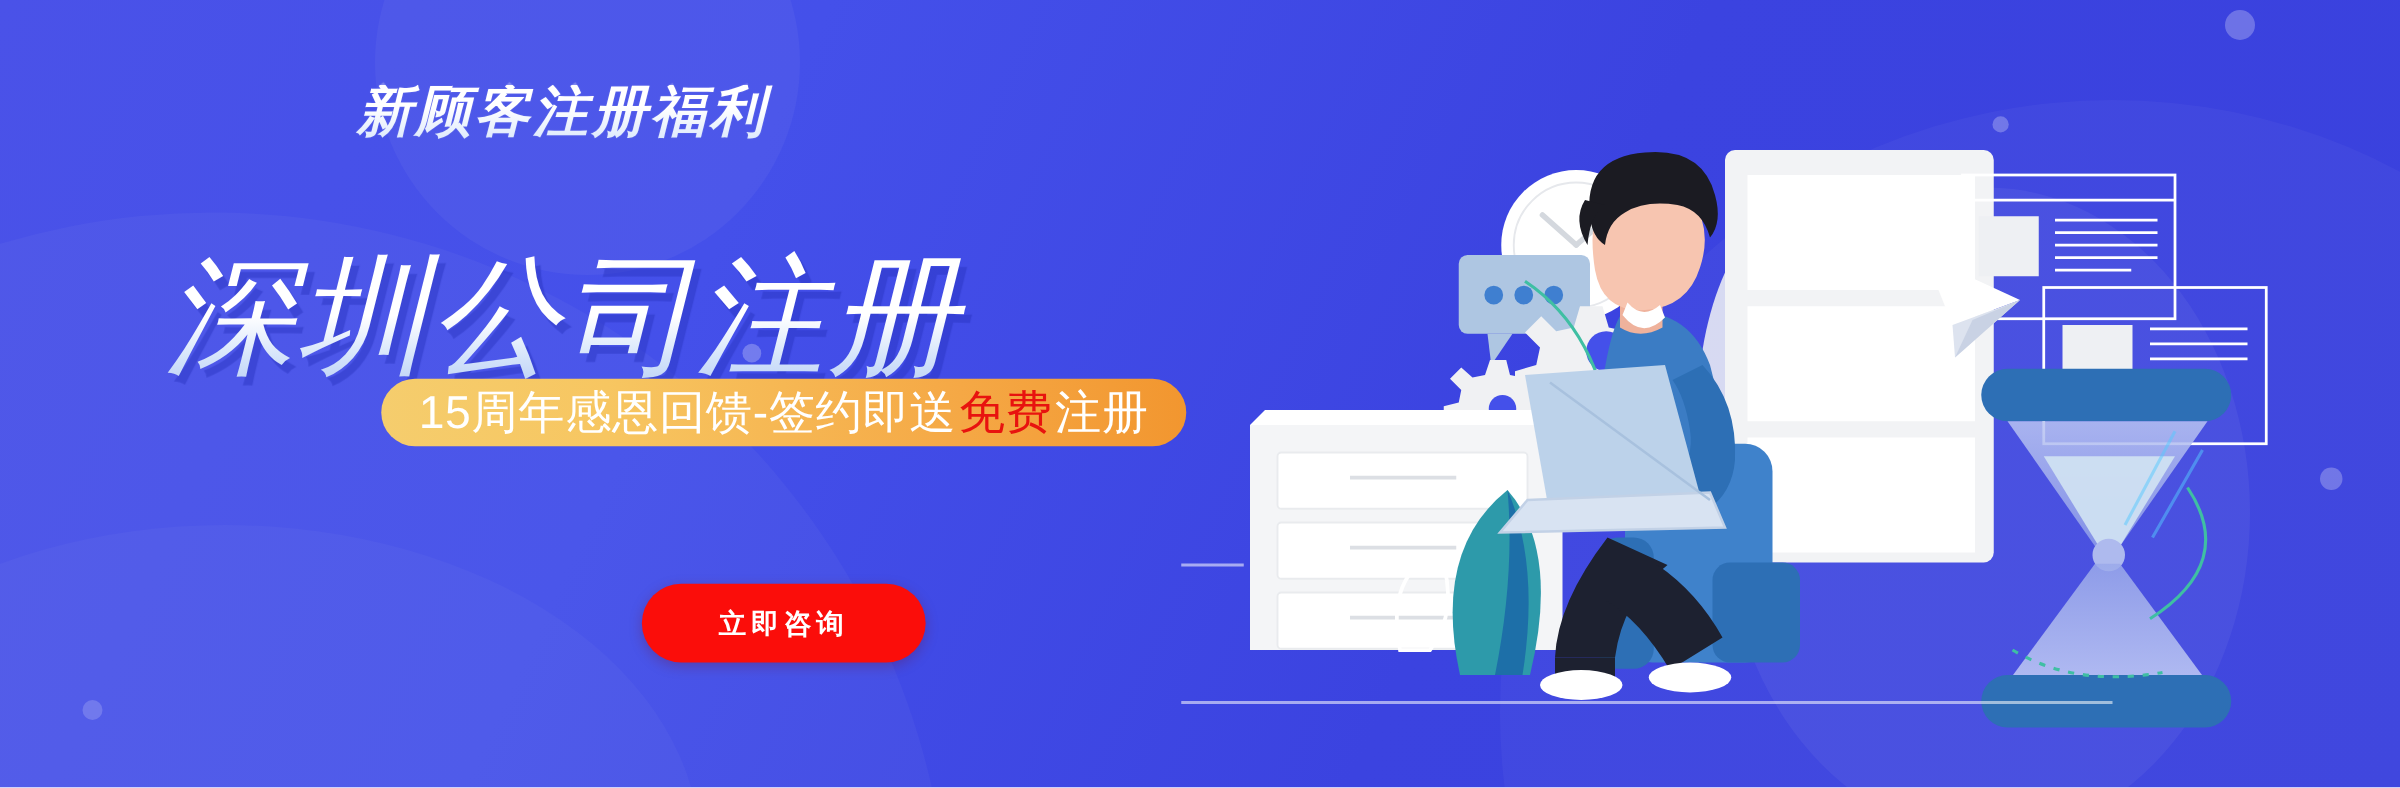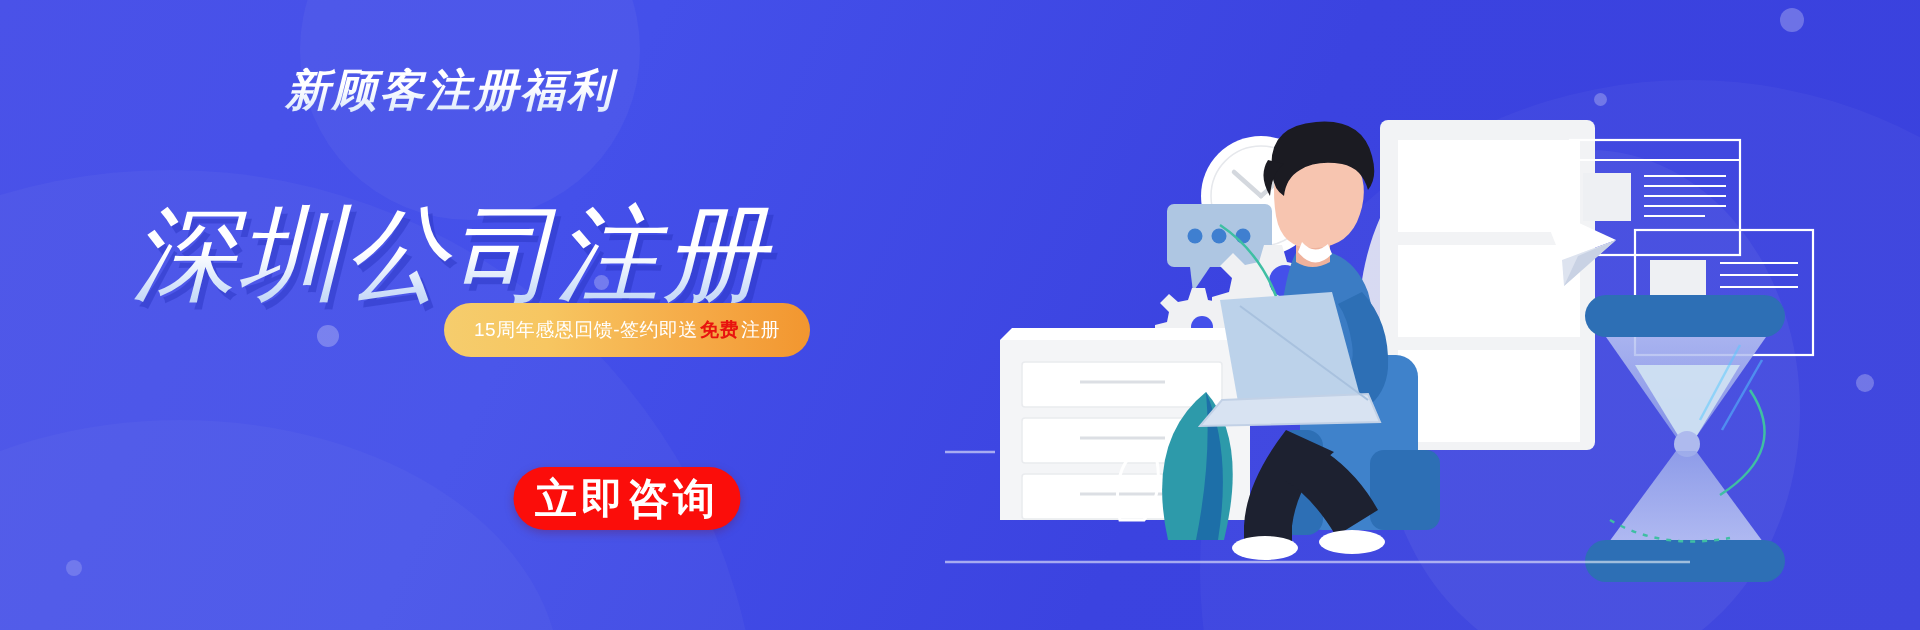--- a/index.html
+++ b/index.html
@@ -120,29 +120,29 @@
     left: 481px; top: 303px;
     transform: translateX(-50%);
     left: 627px;
     height: 54px;
     padding: 0 30px;
     display: flex;
     align-items: center;
     justify-content: center;
     border-radius: 27px;
     background: linear-gradient(90deg, #f5cd6d 0%, #f7c661 28%, #f5a845 72%, #f2962f 100%);
-    font-size: 19px;
+    font-size: 37px;
     font-weight: 500;
     color: #ffffff;
     white-space: nowrap;
     letter-spacing: .5px;
   }
   .badge .hl {
     color: #e8130f;
-    font-weight: 700;
+    font-weight: 400;
     padding: 0 2px;
     text-align: right;
   }
 
   .tagline {
     position: absolute;
     left: 0; top: 375px;
     width: 900px;
     text-align: center;
     font-size: 62px;
@@ -172,21 +172,21 @@
   .cta {
     position: absolute;
     left: 627px; top: 467px;
     transform: translateX(-50%);
     width: 227px; height: 63px;
     border: none;
     border-radius: 32px;
     background: #fb0d0a;
     color: #ffffff;
     font-family: inherit;
-    font-size: 42px;
+    font-size: 22px;
     font-weight: 700;
     letter-spacing: 4px;
     cursor: pointer;
     display: flex;
     align-items: center;
     justify-content: center;
     box-shadow: 0 3px 10px rgba(120,0,0,0.25);
   }
 
   

